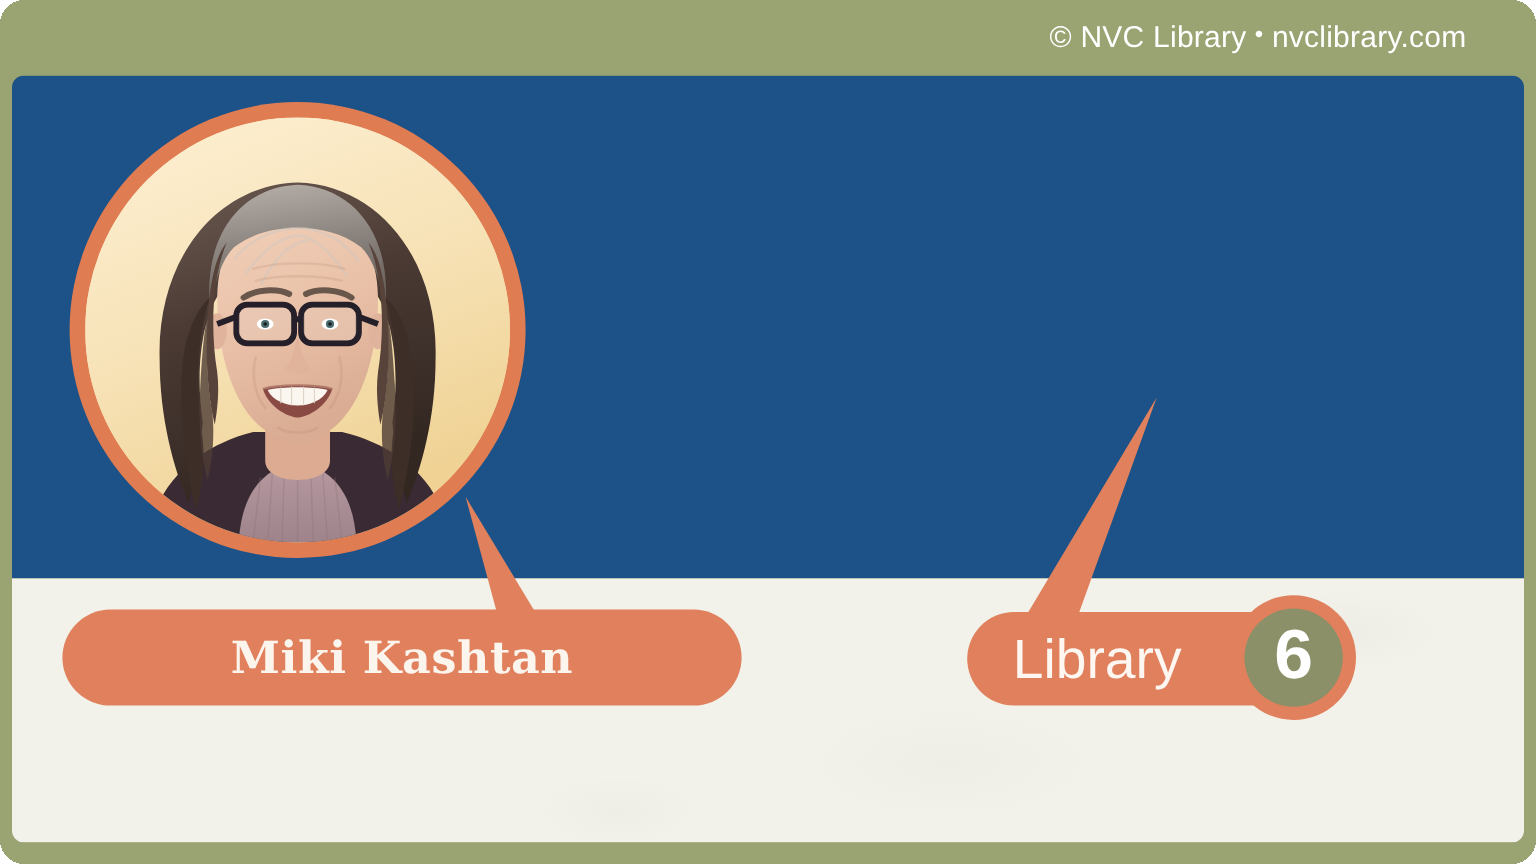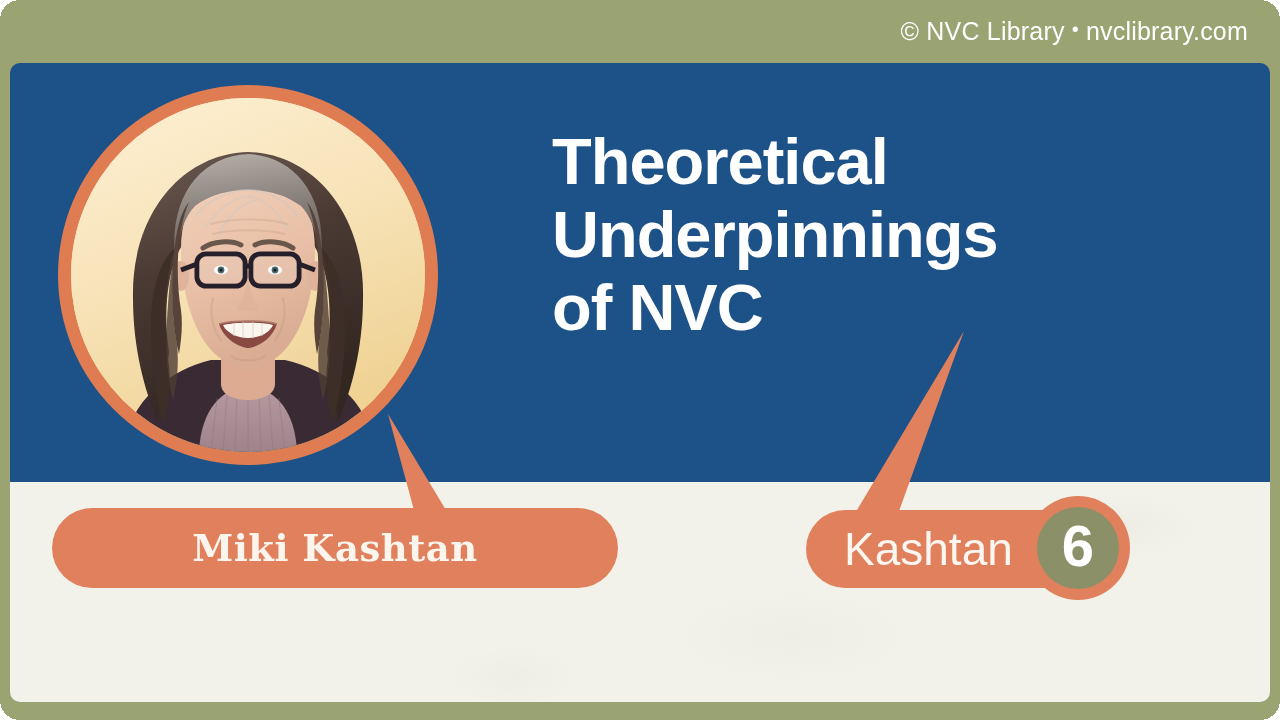--- a/index.html
+++ b/index.html
@@ -25,26 +25,26 @@
     pointer-events:none;
   }
   .corner.tl { top:0; left:0; -webkit-mask:radial-gradient(circle 20px at 20px 20px, transparent 0 20px, #000 20px); mask:radial-gradient(circle 20px at 20px 20px, transparent 0 20px, #000 20px); }
   .corner.tr { top:0; right:0; -webkit-mask:radial-gradient(circle 20px at 0px 20px, transparent 0 20px, #000 20px); mask:radial-gradient(circle 20px at 0px 20px, transparent 0 20px, #000 20px); }
   .corner.bl { bottom:0; left:0; -webkit-mask:radial-gradient(circle 20px at 20px 0px, transparent 0 20px, #000 20px); mask:radial-gradient(circle 20px at 20px 0px, transparent 0 20px, #000 20px); }
   .corner.br { bottom:0; right:0; -webkit-mask:radial-gradient(circle 20px at 0px 0px, transparent 0 20px, #000 20px); mask:radial-gradient(circle 20px at 0px 0px, transparent 0 20px, #000 20px); }
 
   
   .attribution {
     position:absolute;
-    top:0; left:0; right:12px;
+    top:0; left:0; right:0;
     height:63px;
     display:flex;
     align-items:center;
     justify-content:flex-end;
-    padding-right:20px;
+    padding-right:58px;
     color:#ffffff;
     font-size:25px;
     letter-spacing:0.2px;
     z-index:20;
     white-space:nowrap;
   }
   .attribution .sep { margin:0 7px; font-size:20px; position:relative; top:-2px; }
 
   
   .card {
@@ -199,25 +199,20 @@
     <span>© NVC Library</span>
     <span class="sep">•</span>
     <span>nvclibrary.com</span>
   </div>
 
   <div class="card">
     <div class="card-blue"></div>
     <div class="card-cream"></div>
   </div>
 
-  <div class="title">
-    <span class="line">Theoretical</span>
-    <span class="line">Underpinnings</span>
-    <span class="line">of NVC</span>
-  </div>
 
   <div class="portrait-wrap">
     <div class="portrait-ring"></div>
     <div class="portrait-inner">
       <svg viewBox="0 0 354 354" xmlns="http://www.w3.org/2000/svg">
         <defs>
           <linearGradient id="bgGrad" x1="0" y1="0" x2="0.4" y2="1">
             <stop offset="0%" stop-color="#fdf0d4"></stop>
             <stop offset="55%" stop-color="#f7e2b6"></stop>
             <stop offset="100%" stop-color="#efd294"></stop>
@@ -354,21 +349,21 @@
 
   <div class="name-pill">
     <span class="label">Miki Kashtan</span>
   </div>
 
   <svg class="session-tail" viewBox="0 0 150 200">
     <polygon points="124,6 8,200 54,200" fill="#e1805c"></polygon>
   </svg>
 
   <div class="session-pill">
-    <span class="label">Kashtan</span>
+    <span class="label">Library</span>
   </div>
 
   <div class="session-badge">
     <div class="disc">
       <span class="num">6</span>
     </div>
   </div>
 
   <div class="corner tl"></div>
   <div class="corner tr"></div>

